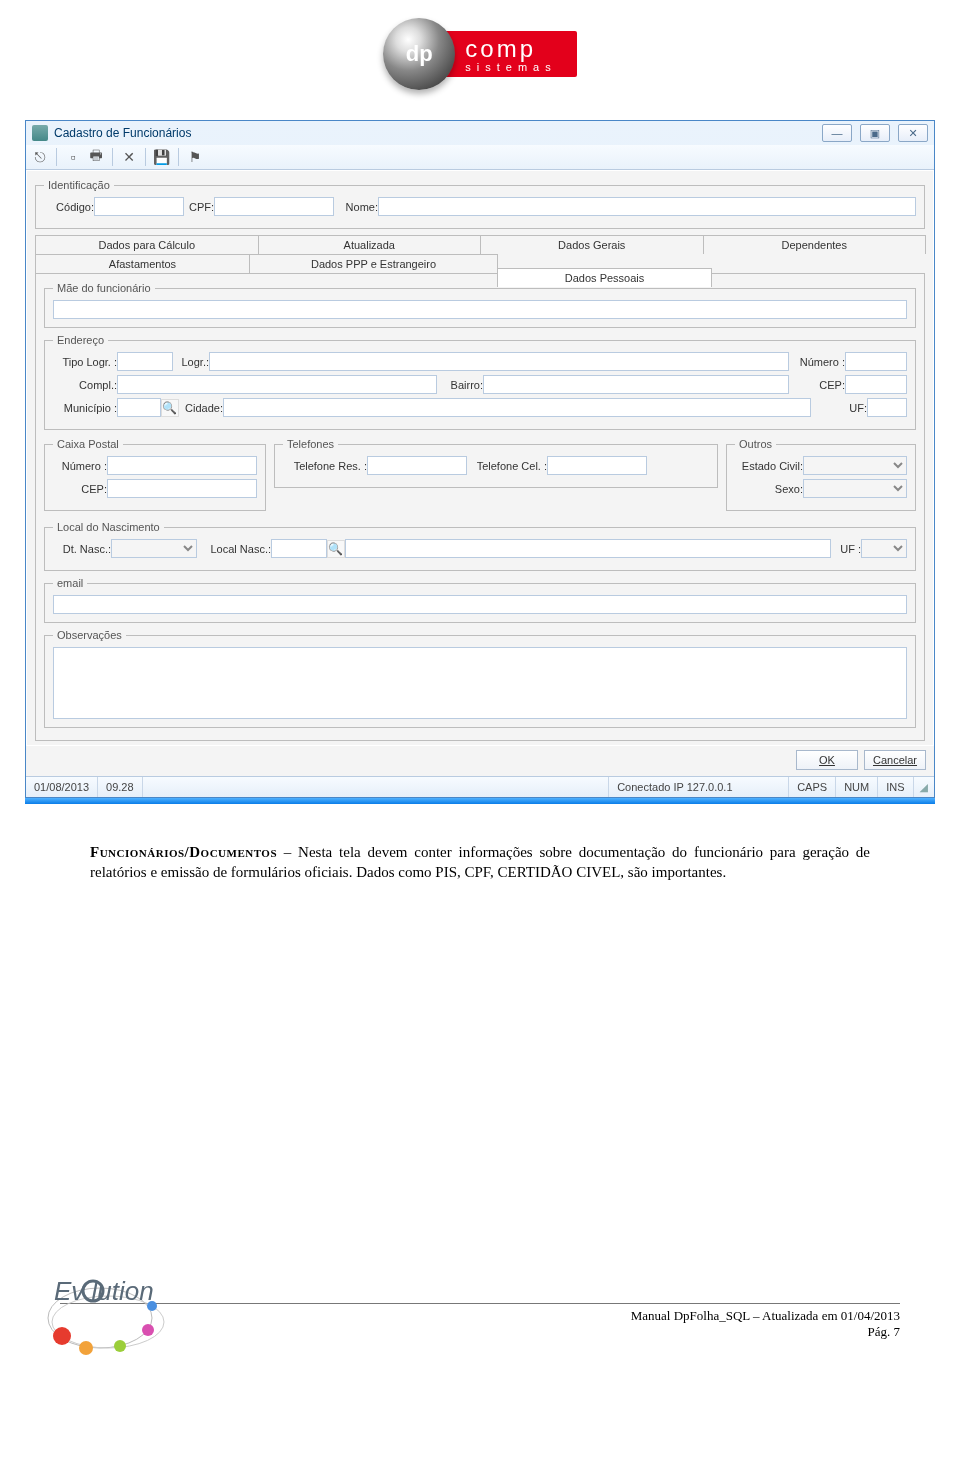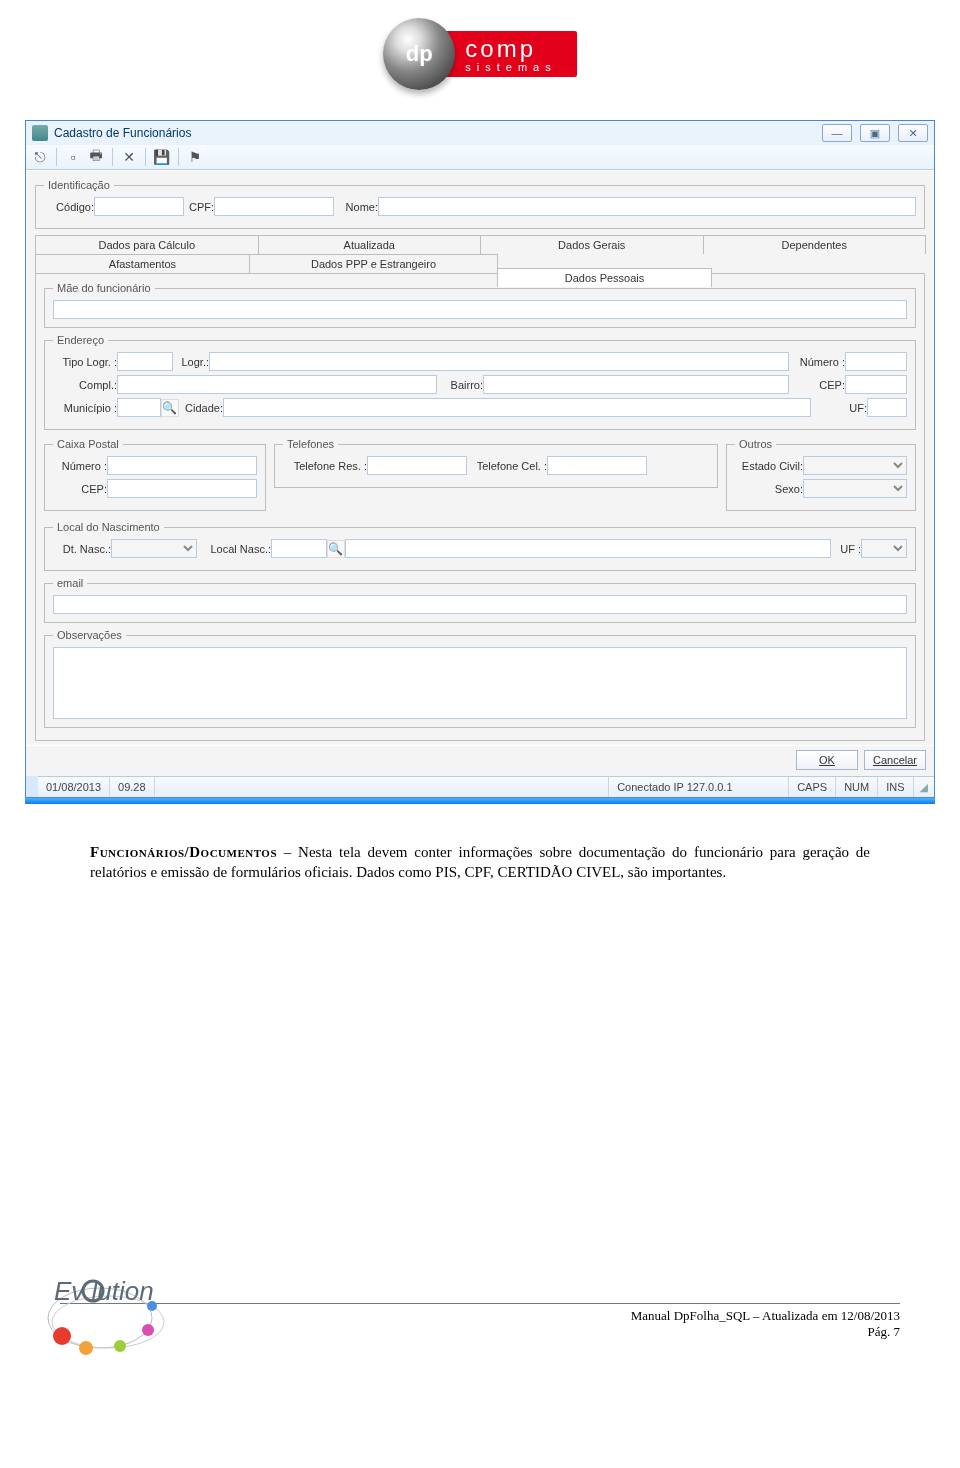--- a/index.html
+++ b/index.html
@@ -168,21 +168,20 @@
     color: #333;
   }
   
   .statusbar {
     display: flex;
     align-items: center;
     border-top: 1px solid #b9cbe0;
     background: linear-gradient(#f7fbff, #e6eff9);
     font-size: 11px;
     color: #444;
-    margin-left: 12px;
   }
   .status-cell {
     border-right: 1px solid #c9d7e8;
     padding: 2px 8px;
     height: 20px;
     display: flex; align-items: center;
   }
   .status-grow { flex: 1; }
   .bluebar { height: 6px; background: linear-gradient(#4fb1ff, #0a7de8); margin:0 25px; }
   
@@ -413,16 +412,16 @@
     <ellipse cx="68" cy="56" rx="56" ry="26" fill="none" stroke="#ccc" stroke-width="1"></ellipse>
     <circle cx="22" cy="70" r="9" fill="#e63b2e"></circle>
     <circle cx="46" cy="82" r="7" fill="#f2a23a"></circle>
     <circle cx="80" cy="80" r="6" fill="#9bce3a"></circle>
     <circle cx="108" cy="64" r="6" fill="#d94fb0"></circle>
     <circle cx="112" cy="40" r="5" fill="#4a8fe0"></circle>
     <text x="14" y="34" font-family="Arial" font-size="26" fill="#5a6a78" font-style="italic">Ev   lution</text>
     <circle cx="53" cy="25" r="10" fill="none" stroke="#5a6a78" stroke-width="3"></circle>
   </svg>
   <div class="footer-text">
-    <div>Manual DpFolha_SQL – Atualizada em 12/08/2013</div>
+    <div>Manual DpFolha_SQL – Atualizada em 01/04/2013</div>
     <div>Pág. 7</div>
   </div>
 </div>
 
 </body></html>

